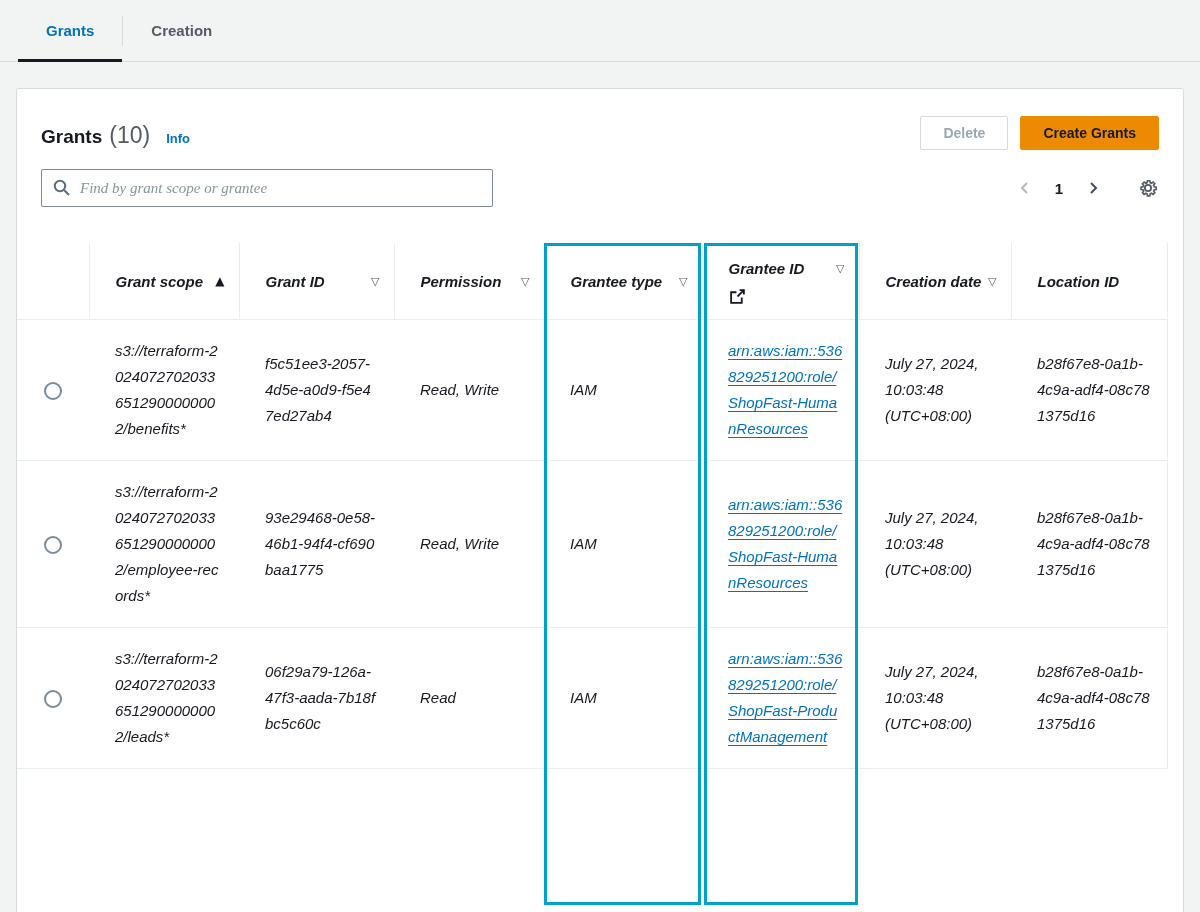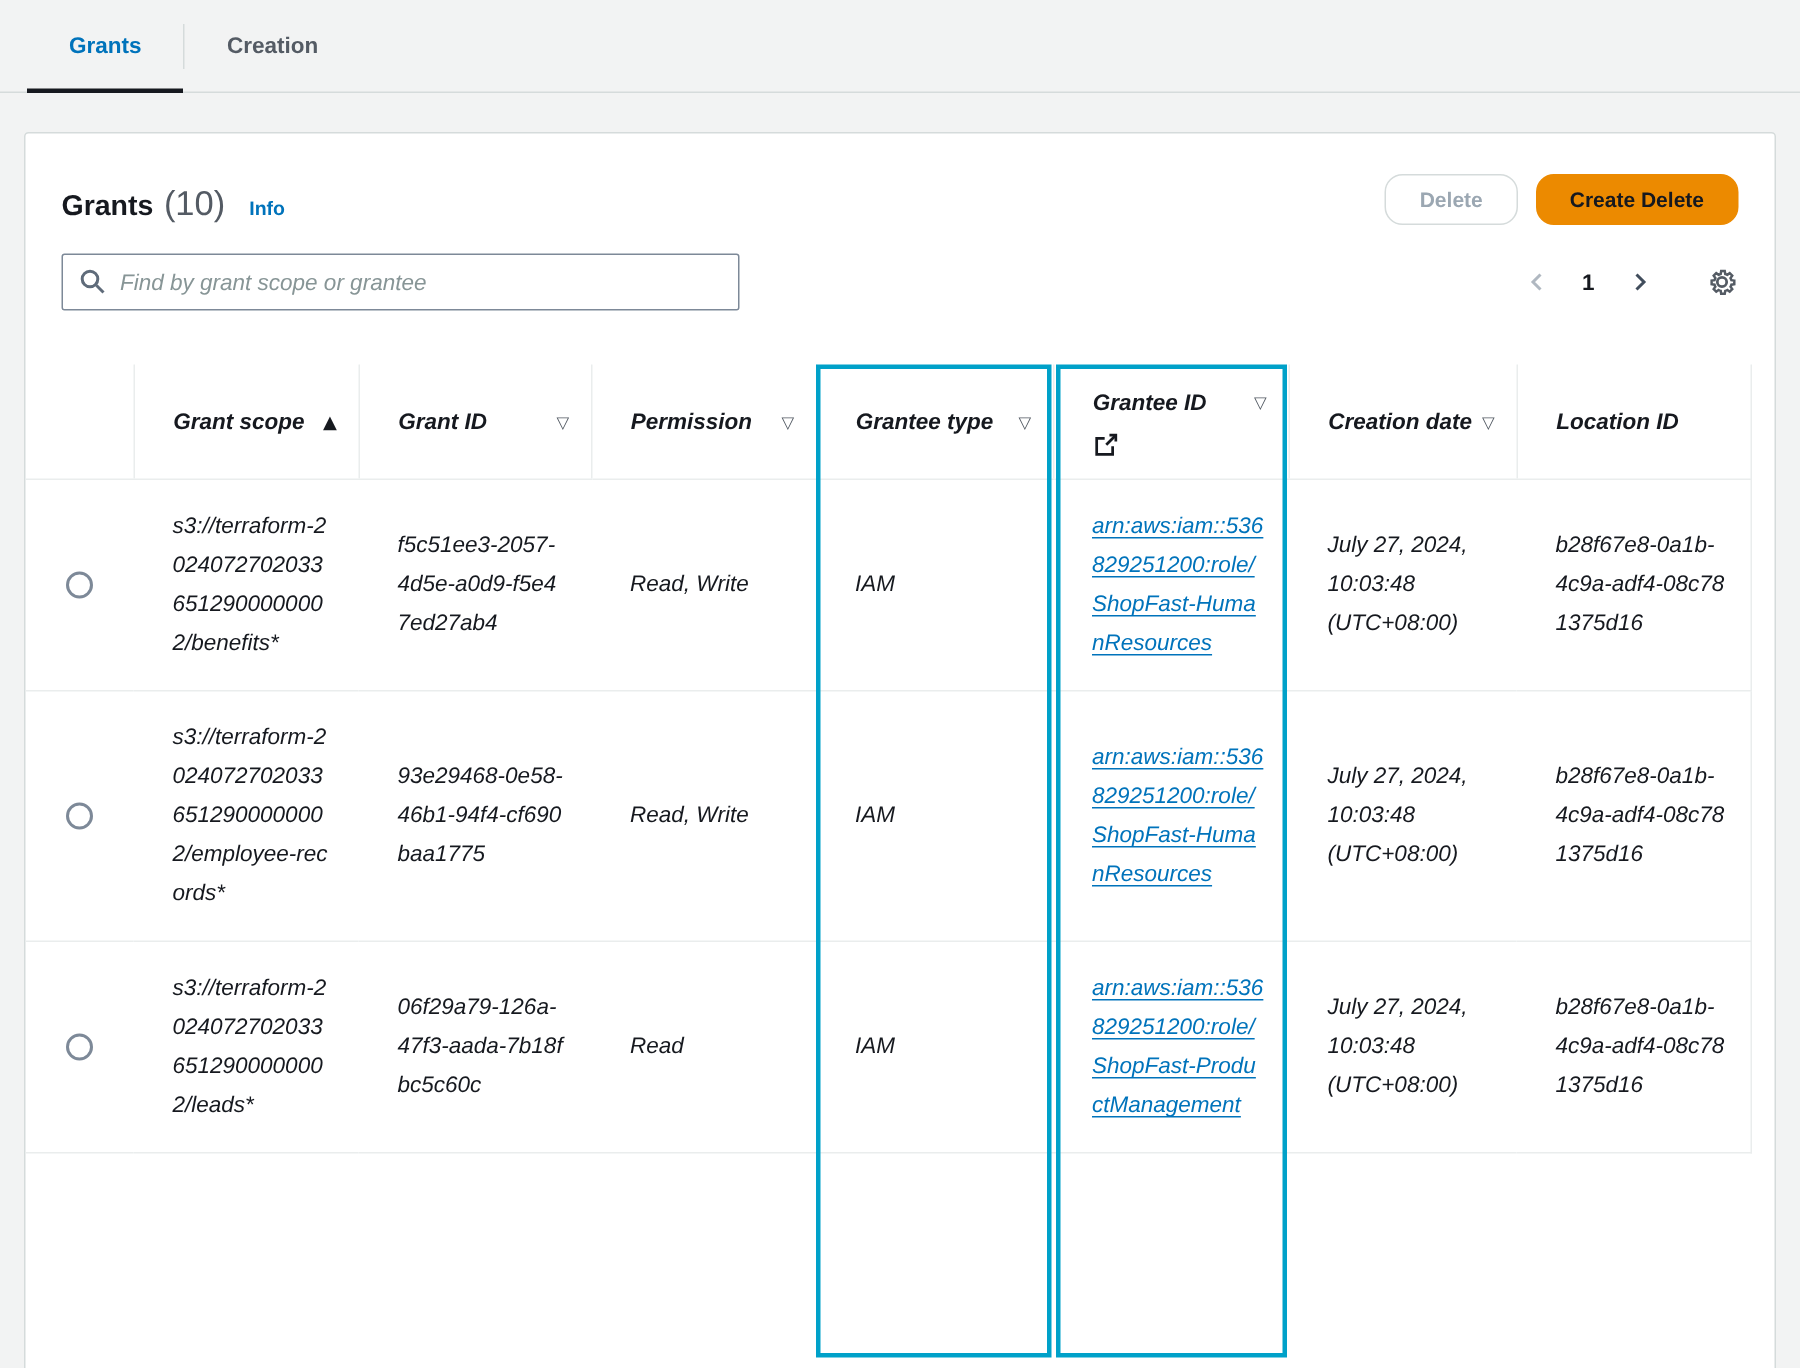--- a/index.html
+++ b/index.html
@@ -54,21 +54,21 @@
   .panel-count { font-size: 23px; font-weight: 400; color: #545b64; margin-left: 7px; }
   .info-link {
     margin-left: 16px; font-size: 13px; font-weight: 700;
     color: #0073bb; text-decoration: none; cursor: pointer; margin-top: 14px;
   }
   .btn-group { display: flex; gap: 12px; }
   .btn {
     font-family: inherit;
     font-size: 14px; font-weight: 700;
     padding: 9px 22px;
-    border-radius: 12px;
+    border-radius: 2px;
     cursor: pointer;
     line-height: 1;
   }
   .btn-secondary {
     background: #fff; border: 1px solid #d5dbdb; color: #9ba7b2;
   }
   .btn-primary {
     background: #ec8a00; border: 1px solid #ec8a00; color: #16191f;
   }
 
@@ -76,21 +76,21 @@
   .search-row {
     margin-top: 16px;
     display: flex; align-items: center; justify-content: space-between;
     height: 38px;
   }
   .search-wrap { position: relative; width: 452px; height: 38px; }
   .search-input {
     width: 100%; height: 100%;
     border: 1px solid #7d8998; border-radius: 2px;
     padding: 0 12px 0 38px;
-    font-family: Liberation Sans, sans-serif; font-size: 15px;
+    font-family: Liberation Serif, serif; font-size: 15px;
     color: #16191f;
     background: #fff;
     outline: none;
   }
   .search-input::placeholder { color: #879596; font-style: italic; }
   .search-icon {
     position: absolute; left: 12px; top: 10px; width: 17px; height: 17px;
     pointer-events: none;
   }
   .pager { display: flex; align-items: center; gap: 20px; }
@@ -182,21 +182,21 @@
 <div class="card">
   <div class="card-top">
     <div class="title-row">
       <div class="title-left">
         <h1 class="panel-title">Grants</h1>
         <span class="panel-count">(10)</span>
         <a class="info-link">Info</a>
       </div>
       <div class="btn-group">
         <button class="btn btn-secondary">Delete</button>
-        <button class="btn btn-primary">Create Delete</button>
+        <button class="btn btn-primary">Create Grants</button>
       </div>
     </div>
 
     <div class="search-row">
       <div class="search-wrap">
         <span class="search-icon">
           <svg width="17" height="17" viewBox="0 0 17 17">
             <circle cx="7" cy="7" r="5.2" fill="none" stroke="#5f6b7a" stroke-width="2"></circle>
             <line x1="11.2" y1="11.2" x2="16" y2="16" stroke="#5f6b7a" stroke-width="2"></line>
           </svg>

